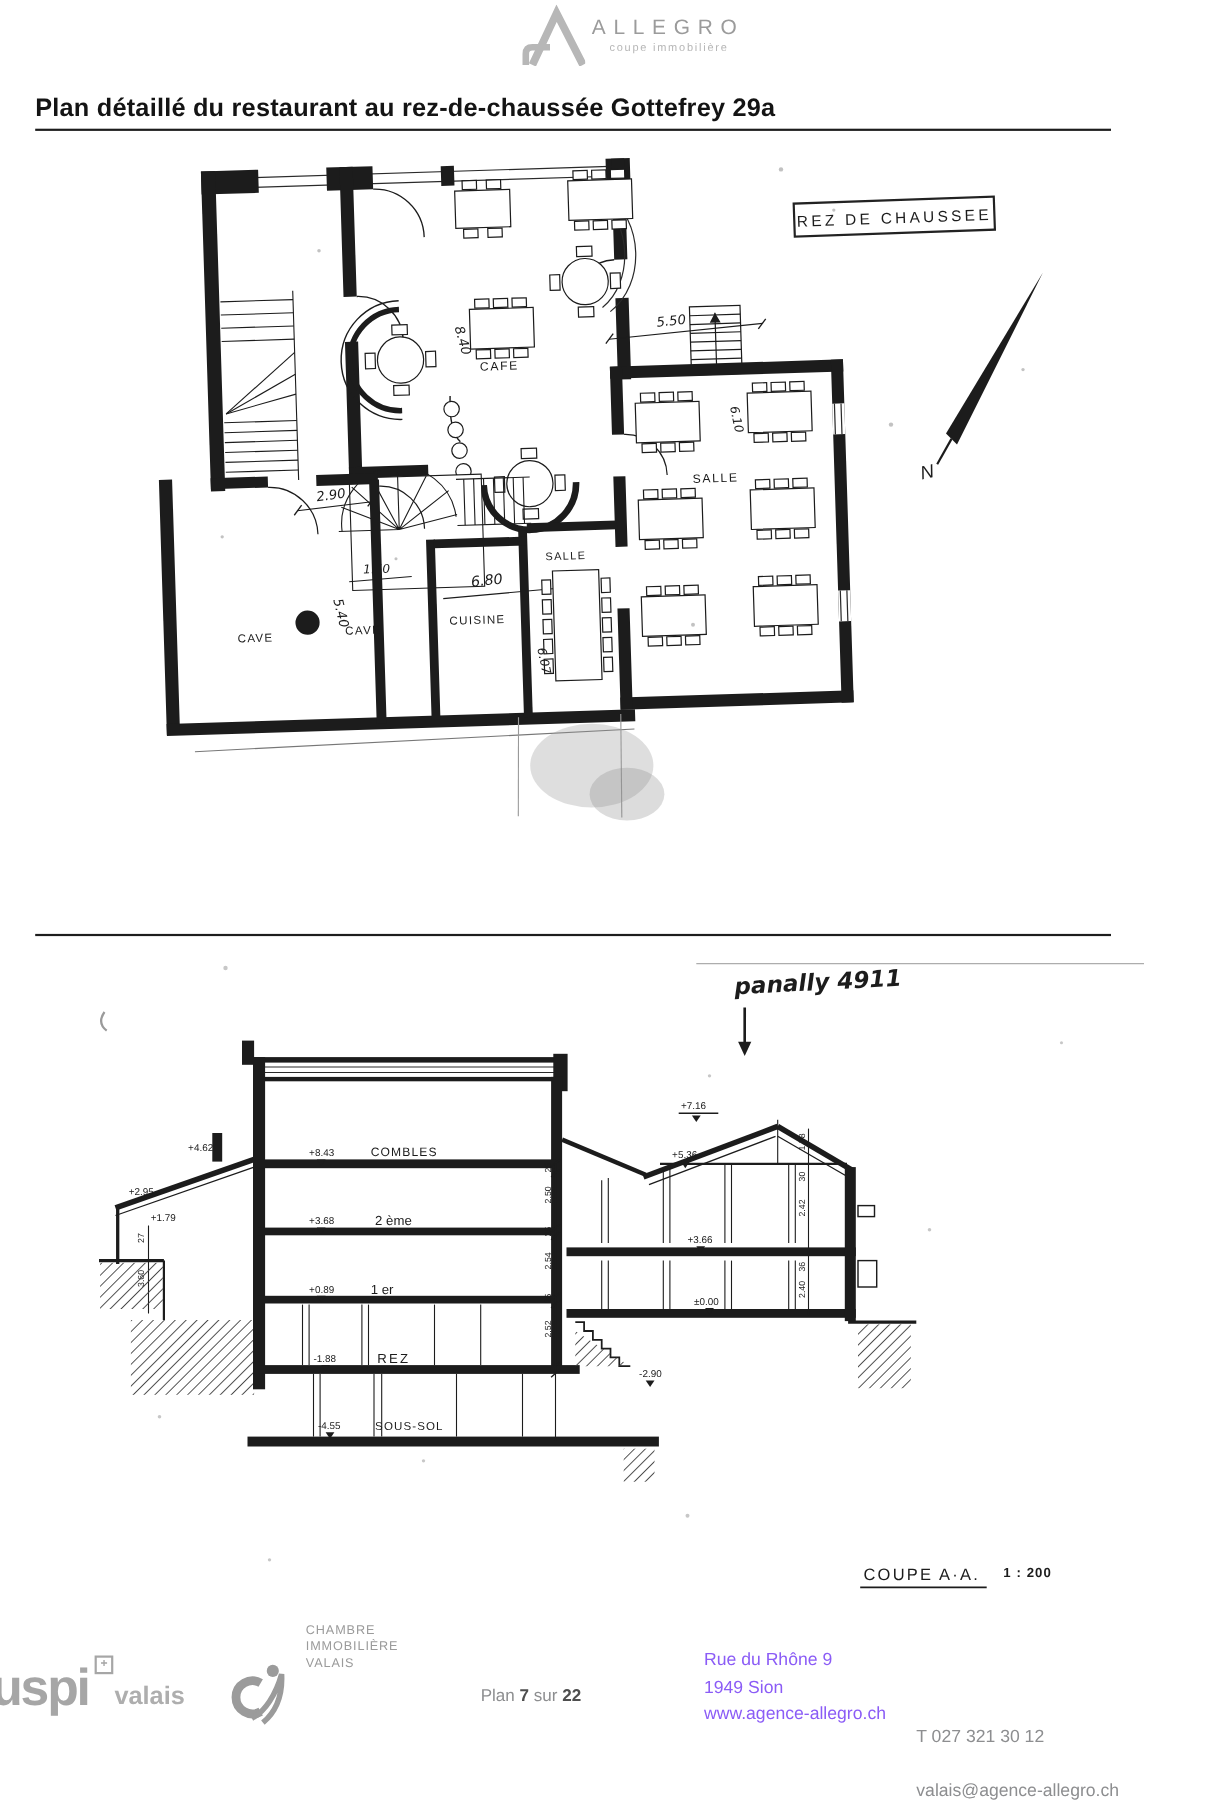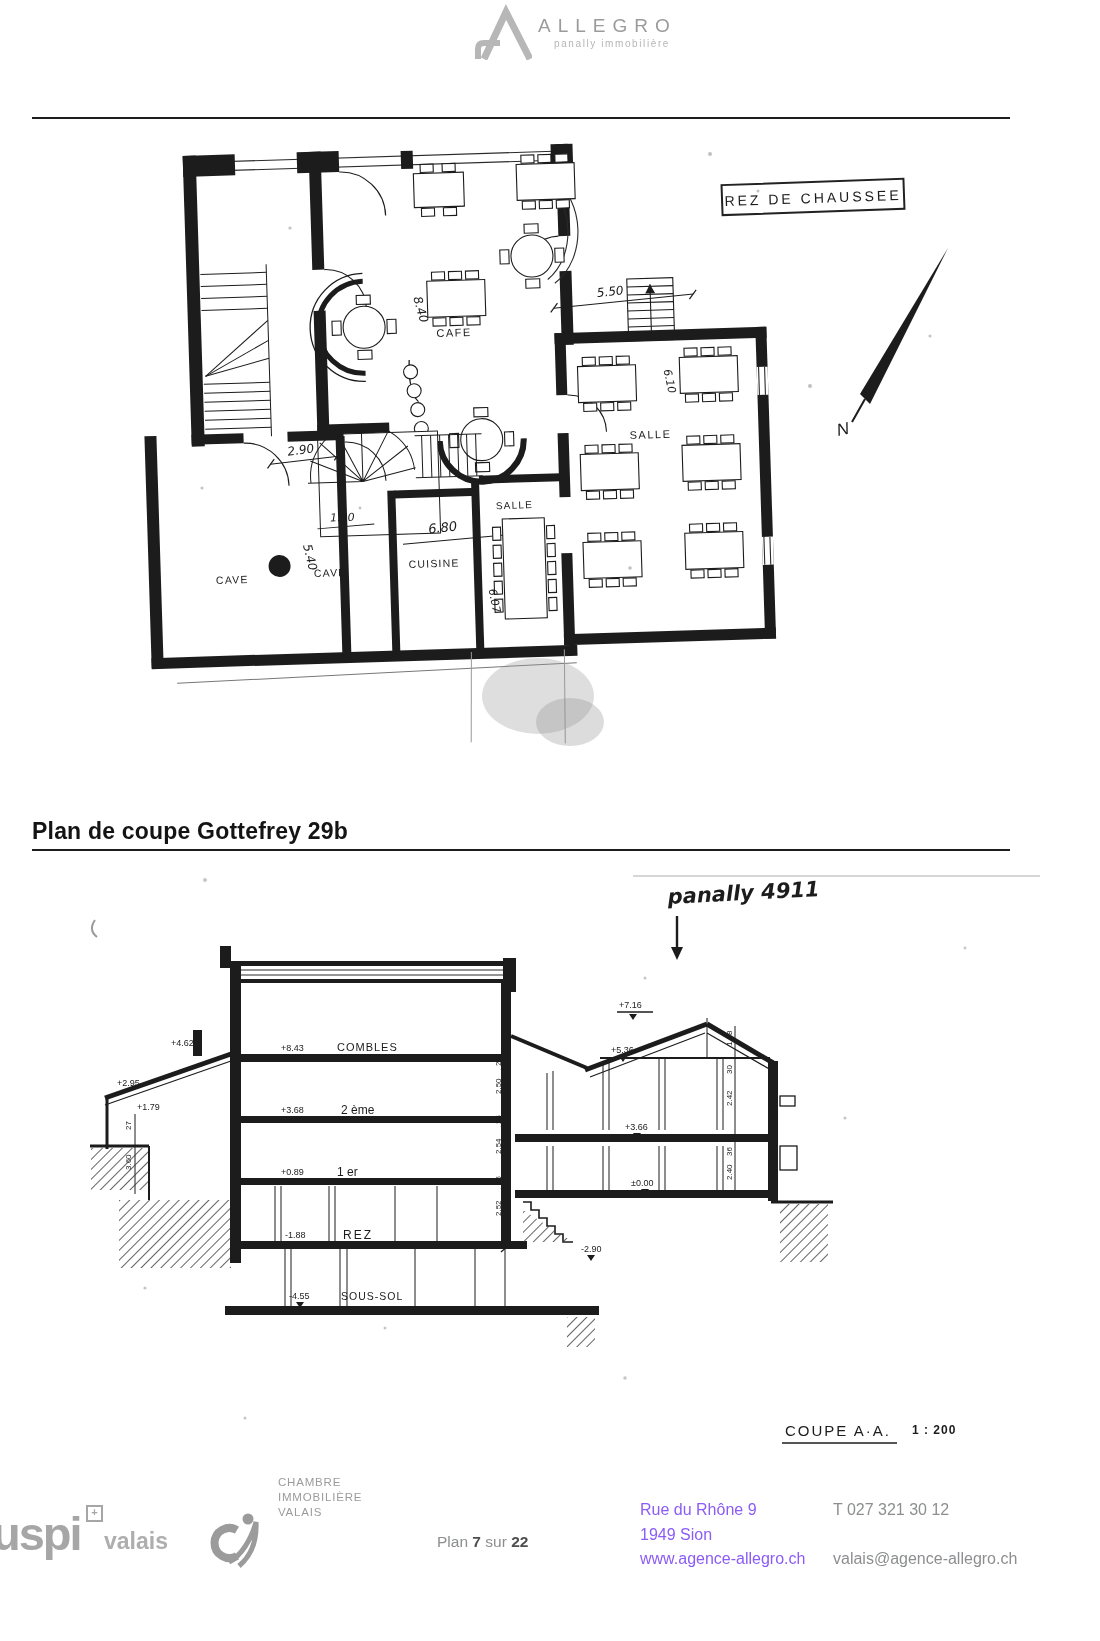--- a/index.html
+++ b/index.html
@@ -25,36 +25,37 @@
   .chair{stroke:#1c1c1c;stroke-width:1.1;fill:#fff;}
   .noise{fill:#8f8f8f;}
   .uspi{position:absolute;left:-8px;top:1506px;color:#a6a6a6;font-weight:bold;font-size:47px;letter-spacing:-2px;}
   .uspi-cross{position:absolute;left:86px;top:1505px;width:13px;height:13px;border:2px solid #a6a6a6;background:#fff;color:#a6a6a6;font-size:11px;line-height:11px;text-align:center;font-weight:bold;}
   .uspi-region{position:absolute;left:104px;top:1528px;color:#aeaeae;font-weight:bold;font-size:23px;letter-spacing:0;}
   .ci-mark{position:absolute;left:203px;top:1512px;}
   .ci-text{position:absolute;left:278px;top:1475px;font-size:11.5px;letter-spacing:.8px;color:#9b9b9b;line-height:15px;}
   .pageno{position:absolute;left:437px;top:1533px;font-size:15.5px;color:#8d8e90;}
   .pageno b{color:#4e4e4e;}
   .addr{position:absolute;left:640px;top:1498px;font-size:16px;line-height:24.5px;color:#8b5cf6;}
-  .contact{position:absolute;left:833px;top:1498px;font-size:16px;line-height:24.5px;color:#8d8e90;}
+  .contact{position:absolute;left:833px;top:1568px;font-size:16px;line-height:24.5px;color:#8d8e90;}
 </style>
 </head>
 <body>
 
 <div class="page">
 
   <div class="logo">
     <svg class="logo-mark" width="62" height="56" viewBox="0 0 62 56">
       <path d="M14,55 L36,8 L60,55" stroke="#b7b7b7" stroke-width="7" fill="none"></path>
       <path d="M8,55 L8,45 Q8,39 14,39 L30,39" stroke="#b7b7b7" stroke-width="6" fill="none"></path>
     </svg>
     <div class="brand">ALLEGRO</div>
-    <div class="tagline">panally immobilière</div>
-  </div>
-
+    <div class="tagline">coupe immobilière</div>
+  </div>
+
+  <div class="sec-title" style="top:84px;">Plan détaillé du restaurant au rez-de-chaussée Gottefrey 29a</div>
   <div class="rule" style="top:117px;"></div>
 
   <svg class="draw" style="left:110px;top:136px;" width="880" height="635" viewBox="0 0 880 635">
     <defs>
       <g id="t6">
         <rect x="0" y="0" width="58" height="36" class="chair" stroke-width="1.5"></rect>
         <rect x="5" y="-9" width="13" height="8" class="chair"></rect>
           <rect x="22" y="-9" width="13" height="8" class="chair"></rect>
           <rect x="39" y="-9" width="13" height="8" class="chair"></rect>
         <rect x="5" y="37" width="13" height="8" class="chair"></rect>
@@ -259,21 +260,20 @@
       <circle cx="180" cy="92" r="1.6"></circle>
         <circle cx="92" cy="352" r="1.5"></circle>
         <circle cx="520" cy="432" r="1.8"></circle>
       <circle cx="250" cy="372" r="1.4"></circle>
         <circle cx="820" cy="200" r="1.5"></circle>
     </g>
     <ellipse cx="428" cy="560" rx="56" ry="38" fill="#9a9a9a" opacity=".33"></ellipse>
     <ellipse cx="460" cy="586" rx="34" ry="24" fill="#8a8a8a" opacity=".3"></ellipse>
   </svg>
 
-  <div class="sec-title" style="top:818px;">Plan de coupe Gottefrey 29b</div>
   <div class="rule" style="top:849px;"></div>
 
   <svg class="draw" style="left:85px;top:858px;" width="960" height="600" viewBox="0 0 960 600">
     <defs>
       <pattern id="hatch" width="7" height="7" patternTransform="rotate(45)" patternUnits="userSpaceOnUse">
         <line x1="0" y1="0" x2="0" y2="7" stroke="#3c3c3c" stroke-width="1.6"></line>
       </pattern>
     </defs>
 
     <line x1="548" y1="18" x2="955" y2="18" stroke="#adadad" stroke-width="1.2"></line>

